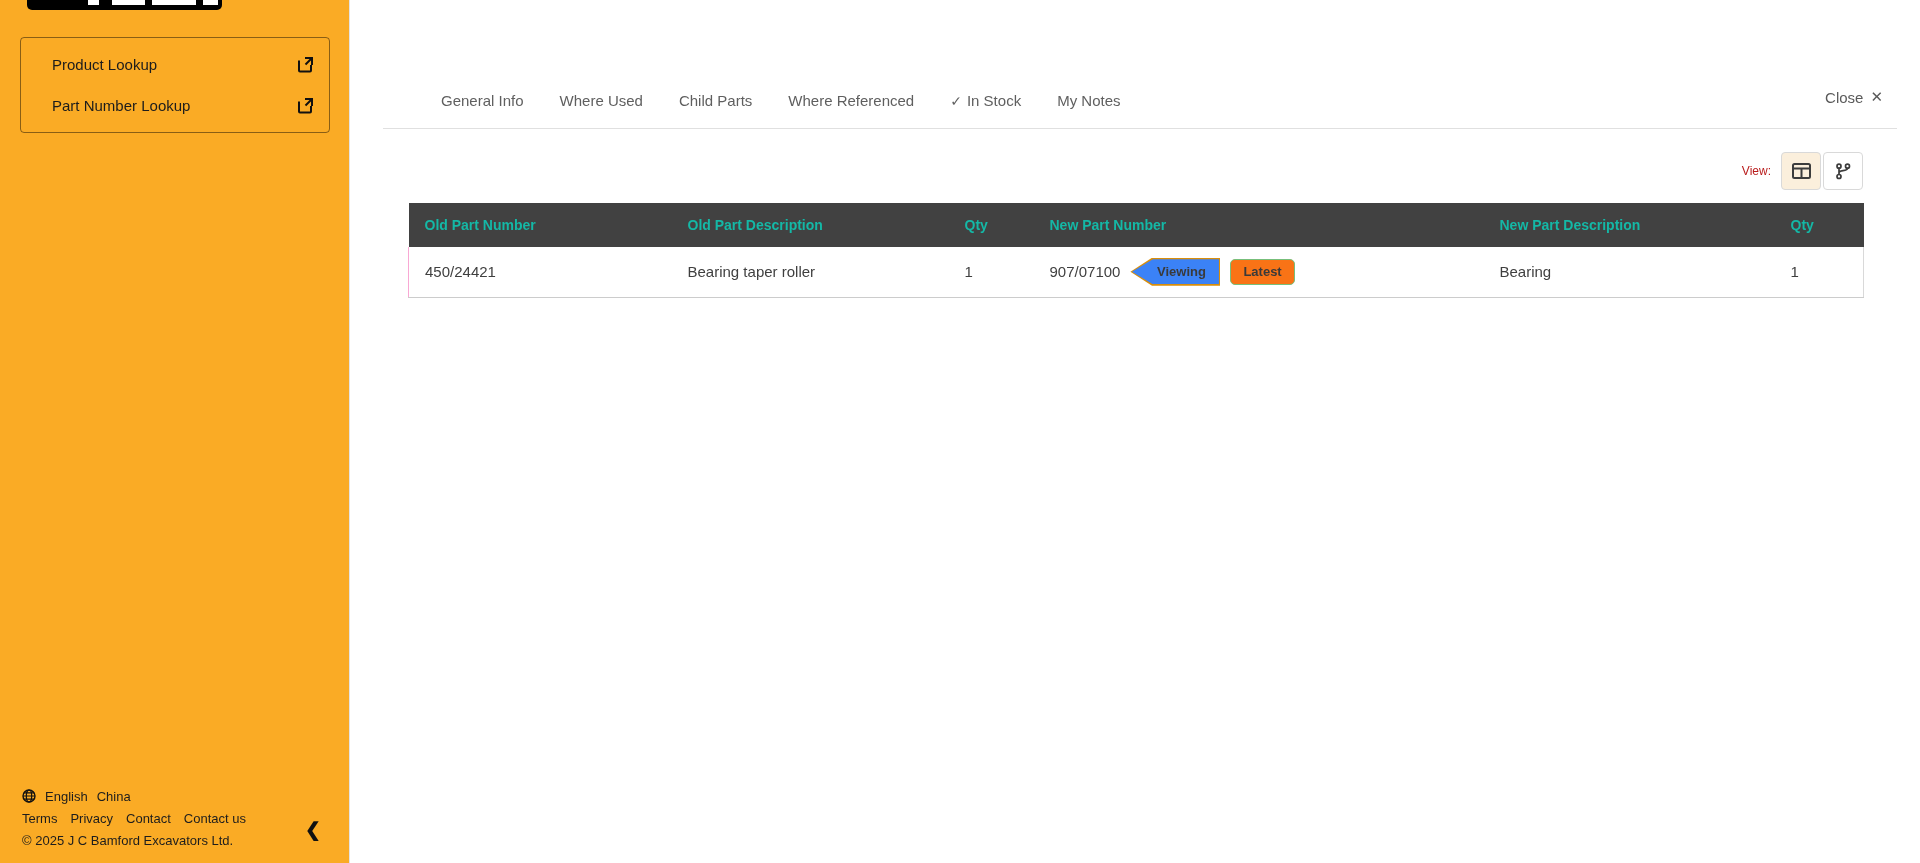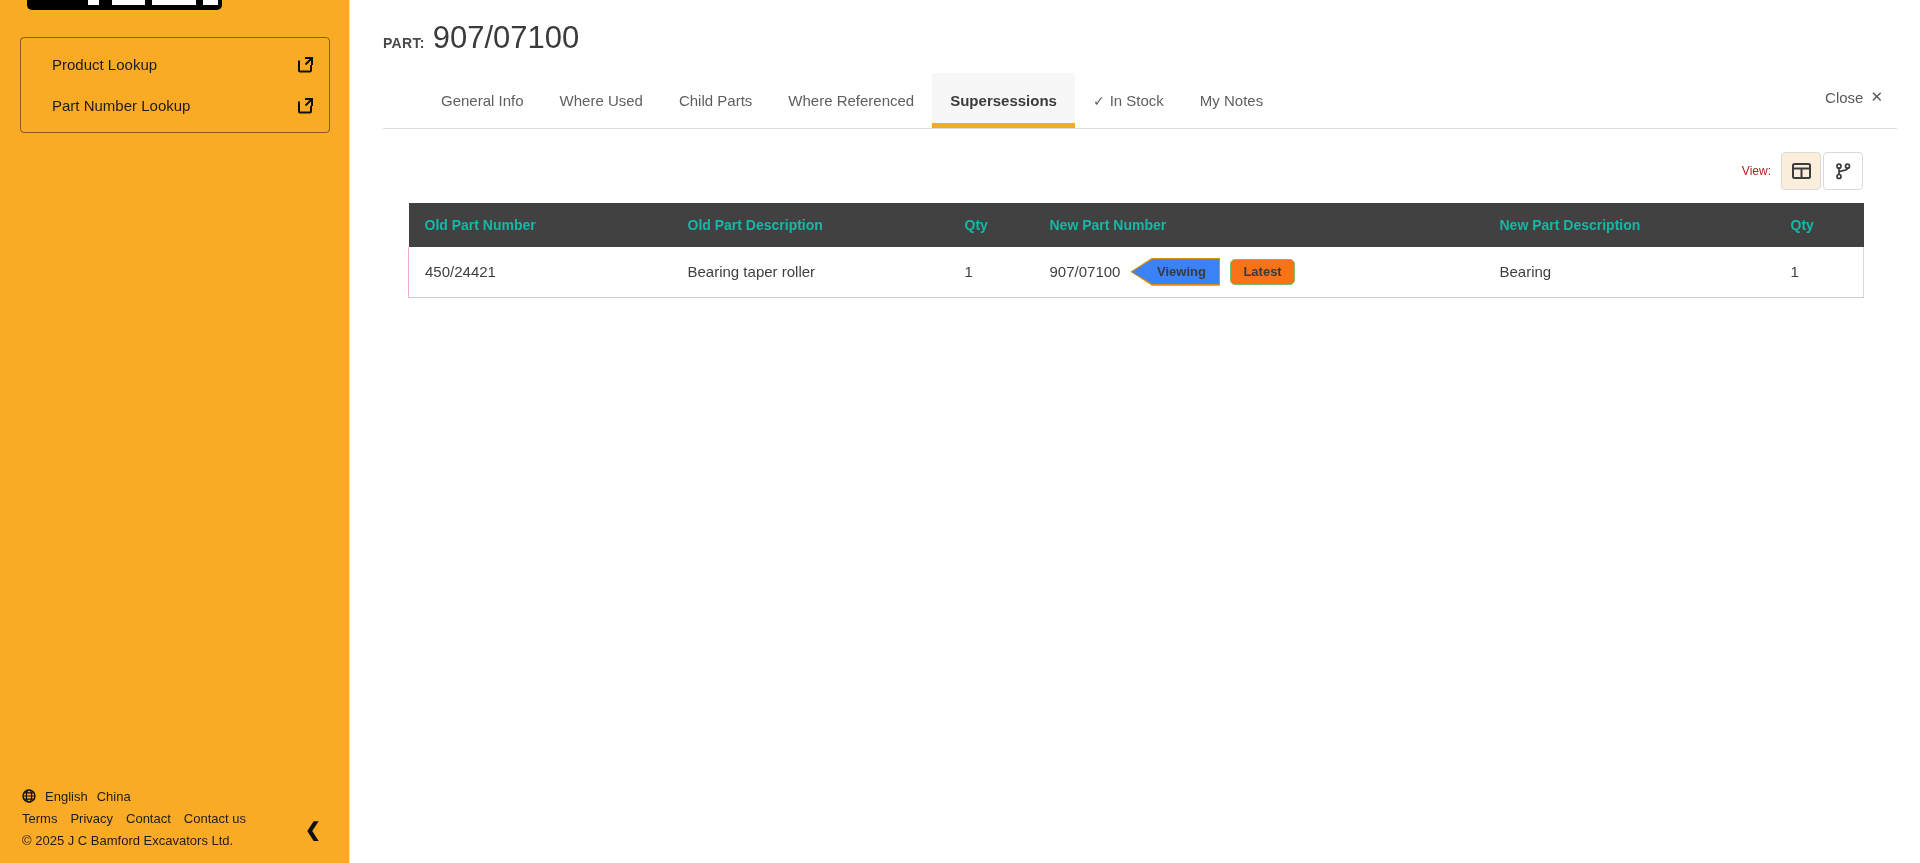--- a/index.html
+++ b/index.html
@@ -139,41 +139,34 @@
     <div class="line">
       <span>© 2025 J C Bamford Excavators Ltd.</span>
     </div>
   </div>
 
   <div class="collapse-btn">❮</div>
 </div>
 
 <div class="main">
 
-  <div class="part-title">
-    <span class="plabel">PART:</span>
-    <span class="pnum">907/07100</span>
-  </div>
 
   <div class="tabbar">
     <div class="tabs">
       <div class="tab">
         <span>General Info</span>
         </div>
       <div class="tab">
         <span>Where Used</span>
         </div>
       <div class="tab">
         <span>Child Parts</span>
         </div>
       <div class="tab">
         <span>Where Referenced</span>
-        </div>
-      <div class="tab active">
-        <span>Supersessions</span>
         </div>
       <div class="tab">
         <span class="check">✓</span>
         <span>In Stock</span>
         </div>
       <div class="tab">
         <span>My Notes</span>
         </div>
     </div>
     <div class="close-btn">

